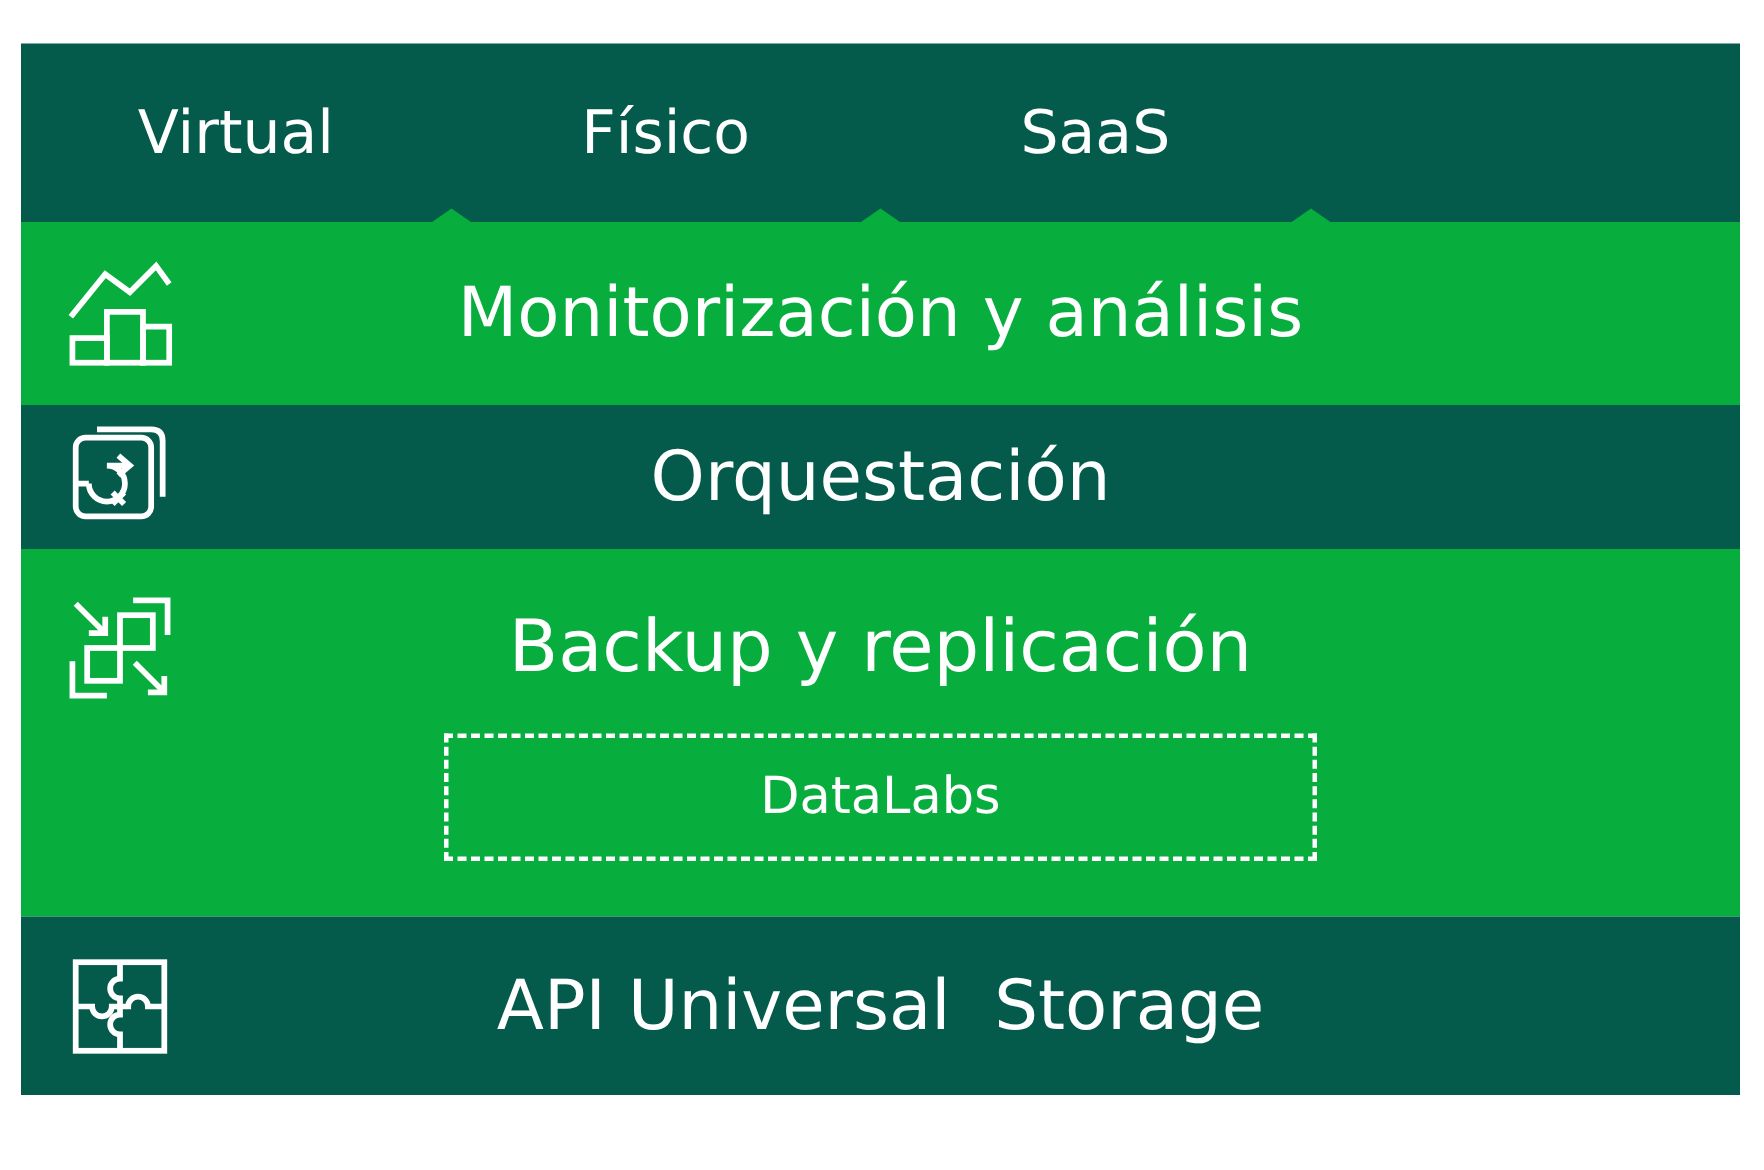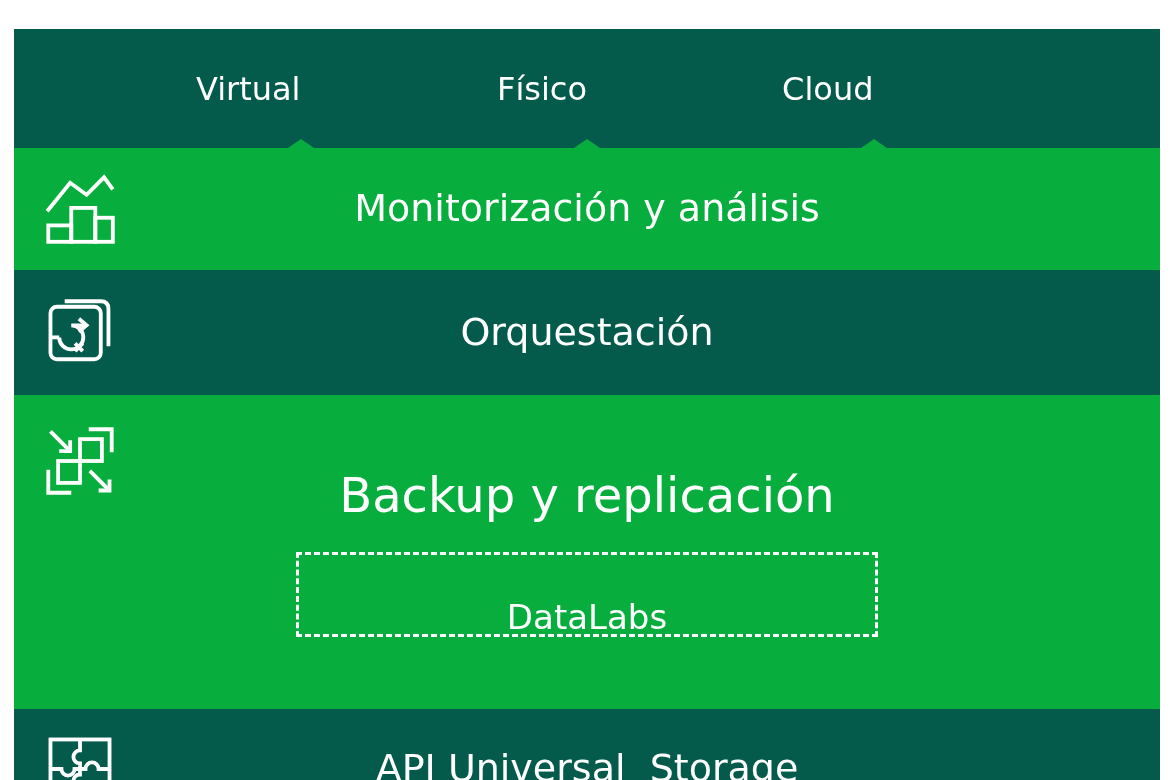--- a/index.html
+++ b/index.html
@@ -27,22 +27,22 @@
   
   .tabbar{
     position:relative;
     height:119px;
     background:var(--dark-green);
     display:grid;
     grid-template-columns:repeat(4,1fr);
     align-items:center;
   }
   .tab{
-    text-align:right;
-    font-size:32px;
+    text-align:center;
+    font-size:40px;
     line-height:1;
     color:var(--text-color);
     cursor:default;
   }
   .tab-notch{
     position:absolute;
     bottom:0;
     width:0;height:0;
     border-left:13px solid transparent;
     border-right:13px solid transparent;
@@ -56,25 +56,25 @@
   .row{
     position:relative;
     display:flex;
     flex-direction:column;
     align-items:center;
     justify-content:center;
   }
   .row.bright{background:var(--bright-green);}
   .row.dark{background:var(--dark-green);}
   .row-1{height:122px;}
-  .row-2{height:125px;}
-  .row-3{height:314px;}
+  .row-2{height:96px;}
+  .row-3{height:245px;}
   .row-4{height:119px;}
   .row-label{
-    font-size:38px;
+    font-size:46px;
     line-height:1.2;
     white-space:pre;
     text-align:center;
   }
   .row-3 .row-label{font-size:48px;}
   .icon-slot{
     position:absolute;
     left:31px;
     top:50%;
     transform:translateY(-50%);
@@ -83,37 +83,37 @@
   }
   .row-3 .icon-slot{top:66px;}
   .icon-slot svg{width:100%;height:100%;display:block;}
   
   .sub-box{
     margin-top:28px;
     width:582px;
     height:85px;
     border:3px dashed var(--text-color);
     display:flex;
-    align-items:flex-end;
+    align-items:center;
     justify-content:center;
   }
   .sub-box-label{
     font-size:34px;
     line-height:1;
   }
 </style>
 </head>
 <body>
 
 <div class="panel">
 
   <div class="tabbar">
     <div class="tab">Virtual</div>
     <div class="tab">Físico</div>
-    <div class="tab">Cloud</div>
+    <div class="tab">SaaS</div>
     <div class="tab-notch n1"></div>
     <div class="tab-notch n2"></div>
     <div class="tab-notch n3"></div>
   </div>
 
   <div class="row bright row-1">
     <span class="icon-slot">
       <svg viewBox="0 0 64 64" fill="none" stroke="#FFFFFF" stroke-width="3.5" stroke-miterlimit="10">
         <polyline points="2,34 23,8 38,19 54,3 62,14"></polyline>
         <rect x="3" y="47" width="21" height="15"></rect>

